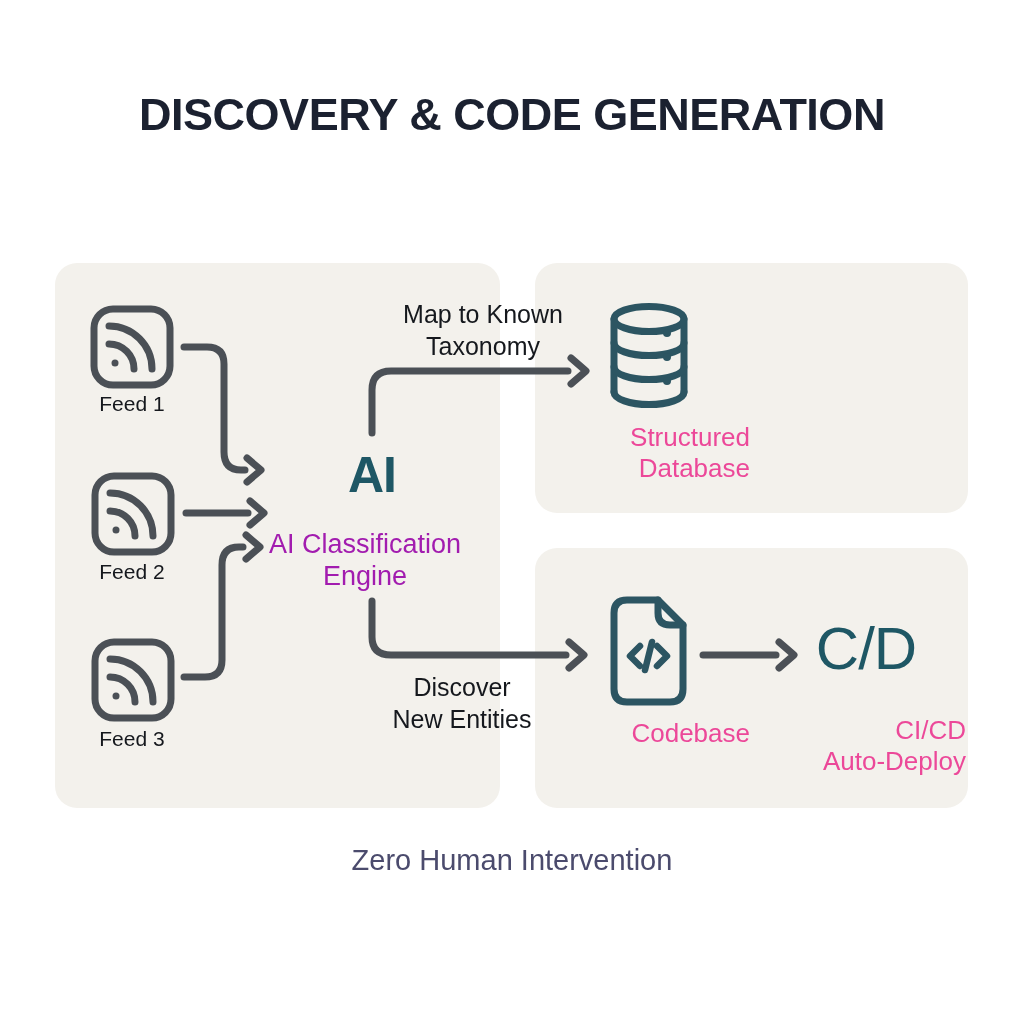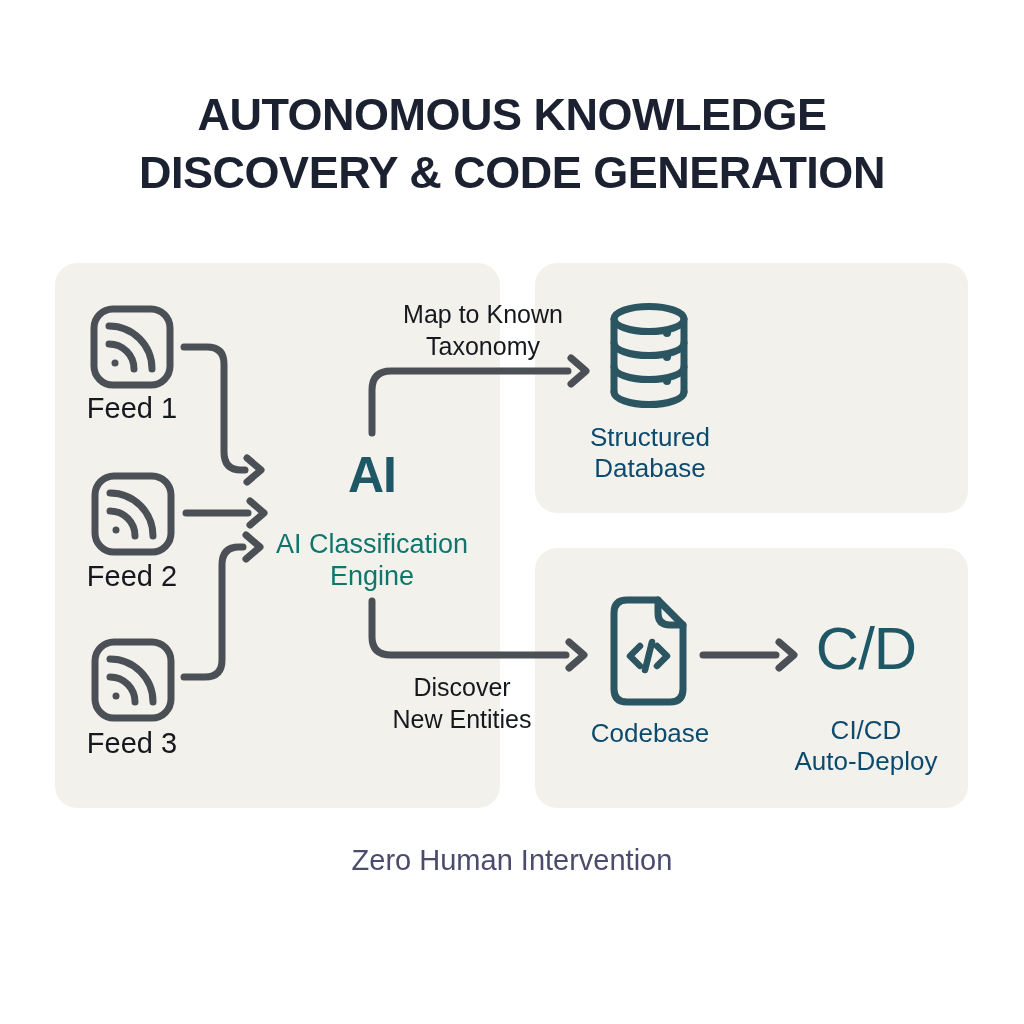--- a/index.html
+++ b/index.html
@@ -17,54 +17,53 @@
     line-height:58px;color:#1b2130;
   }
   
   .panel{background:#f3f1ec;border-radius:22px;}
   .panel-left{left:55px;top:263px;width:445px;height:545px;}
   .panel-tr{left:535px;top:263px;width:433px;height:250px;}
   .panel-br{left:535px;top:548px;width:433px;height:260px;}
   
   #connector-layer{left:0;top:0;pointer-events:none;}
   
-  .feed-label{width:168px;text-align:center;font-size:29px;color:#15181d;}
+  .feed-label{width:168px;text-align:center;font-size:21px;color:#15181d;}
   .feed-label-1{left:48px;top:392px;}
   .feed-label-2{left:48px;top:560px;}
   .feed-label-3{left:48px;top:727px;}
   .ai-big{
     left:292px;top:446px;width:160px;text-align:center;
     font-size:50px;font-weight:bold;color:#1e5765;letter-spacing:-1px;
   }
-  .engine-name{left:247px;top:528px;width:250px;text-align:center;
-    font-size:27px;line-height:32px;color:#0f766e;}
+  .engine-name{left:240px;top:528px;width:250px;text-align:center;
+    font-size:27px;line-height:32px;color:#a21caf;}
   .conn-label{text-align:center;font-size:25px;line-height:32px;color:#15181d;}
   .map-label{left:363px;top:298px;width:240px;}
   .discover-label{left:342px;top:671px;width:240px;}
-  .node-label{text-align:center;font-size:26px;line-height:31px;color:#0c4a6e;}
+  .node-label{text-align:right;font-size:26px;line-height:31px;color:#ec4899;}
   .db-label{left:550px;top:422px;width:200px;}
   .code-label{left:550px;top:718px;width:200px;}
   .cd-big{
     left:776px;top:614px;width:180px;text-align:center;
     font-size:60px;font-weight:normal;color:#1e5765;letter-spacing:-1px;
   }
   .cd-label{left:766px;top:715px;width:200px;}
   .footer-label{
     left:0;top:844px;width:1024px;text-align:center;
     font-size:29px;color:#4b4b6d;
   }
   .icon-box{line-height:0;}
 </style>
 </head>
 <body>
 
 <div id="stage">
 
   <div class="abs title">
-    <div>AUTONOMOUS KNOWLEDGE</div>
     <div>DISCOVERY &amp; CODE GENERATION</div>
   </div>
 
   <div class="abs panel panel-left"></div>
   <div class="abs panel panel-tr"></div>
   <div class="abs panel panel-br"></div>
 
   <svg id="connector-layer" class="abs" width="1024" height="1024" viewBox="0 0 1024 1024" fill="none" stroke="#4b5056" stroke-width="7" stroke-linecap="round" stroke-linejoin="round">
     <g>
       <path d="M 184 347 H 207 Q 224 347 224 364 V 452 Q 224 470 241 470 H 245"></path>

